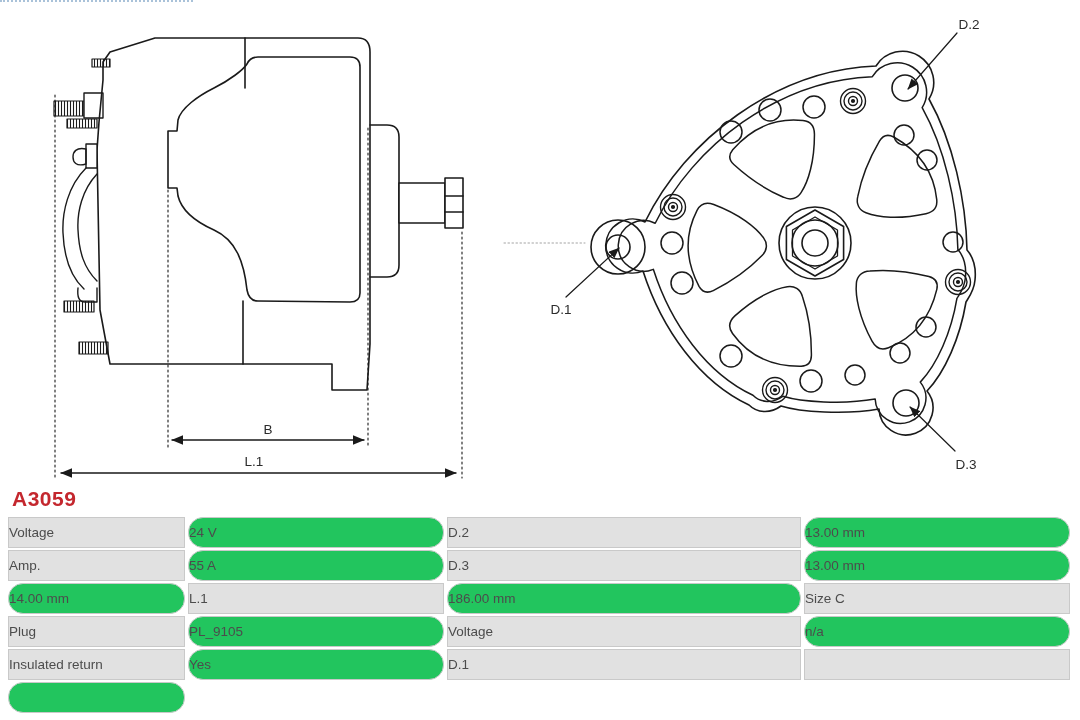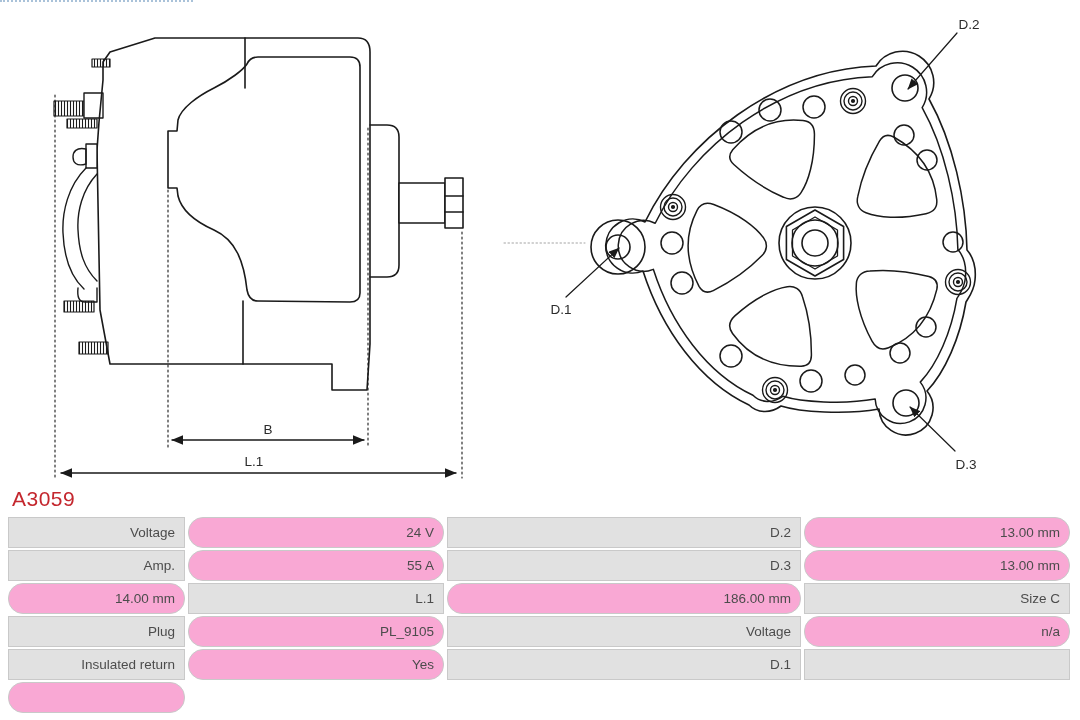--- a/index.html
+++ b/index.html
@@ -7,40 +7,39 @@
     width:1080px;height:720px;position:relative;background:#ffffff;
     font-family:"Liberation Sans", sans-serif;overflow:hidden;
   }
   .top-artifact{
     position:absolute;left:0;top:0;width:193px;height:0;
     border-top:2px dotted #a9c2d9;
   }
   .drawing-layer{position:absolute;left:0;top:0;}
   .part-number{
     position:absolute;left:12px;top:487px;
-    font-size:21px;font-weight:400;color:#c4272e;letter-spacing:.5px;
+    font-size:21px;font-weight:700;color:#c4272e;letter-spacing:.5px;
   }
   .spec-table{
     position:absolute;left:8px;top:517px;width:1063px;
     display:grid;
     grid-template-columns:177px 256px 354px 266px;
     grid-auto-rows:31px;
     column-gap:3px;row-gap:2px;
     font-size:13.5px;color:#4c4c4c;
   }
   .cell{
     border:1px solid #c9c9c9;
     line-height:29px;
-    text-align:right;
     padding-right:9px;
     white-space:nowrap;
     overflow:hidden;
   }
   .cell.gray{background:#e1e1e1;}
-  .cell.white{background:#f9a8d4;border-radius:15px;}
+  .cell.white{background:#22c55e;border-radius:15px;}
   svg text{font-family:"Liberation Sans", sans-serif;font-size:13.5px;fill:#2b2b2b;}
 </style>
 </head>
 <body>
 
 <div class="top-artifact"></div>
 
 <svg class="drawing-layer" width="1080" height="492" viewBox="0 0 1080 492">
   <defs>
     <pattern id="hatch" width="3" height="10" patternUnits="userSpaceOnUse">

